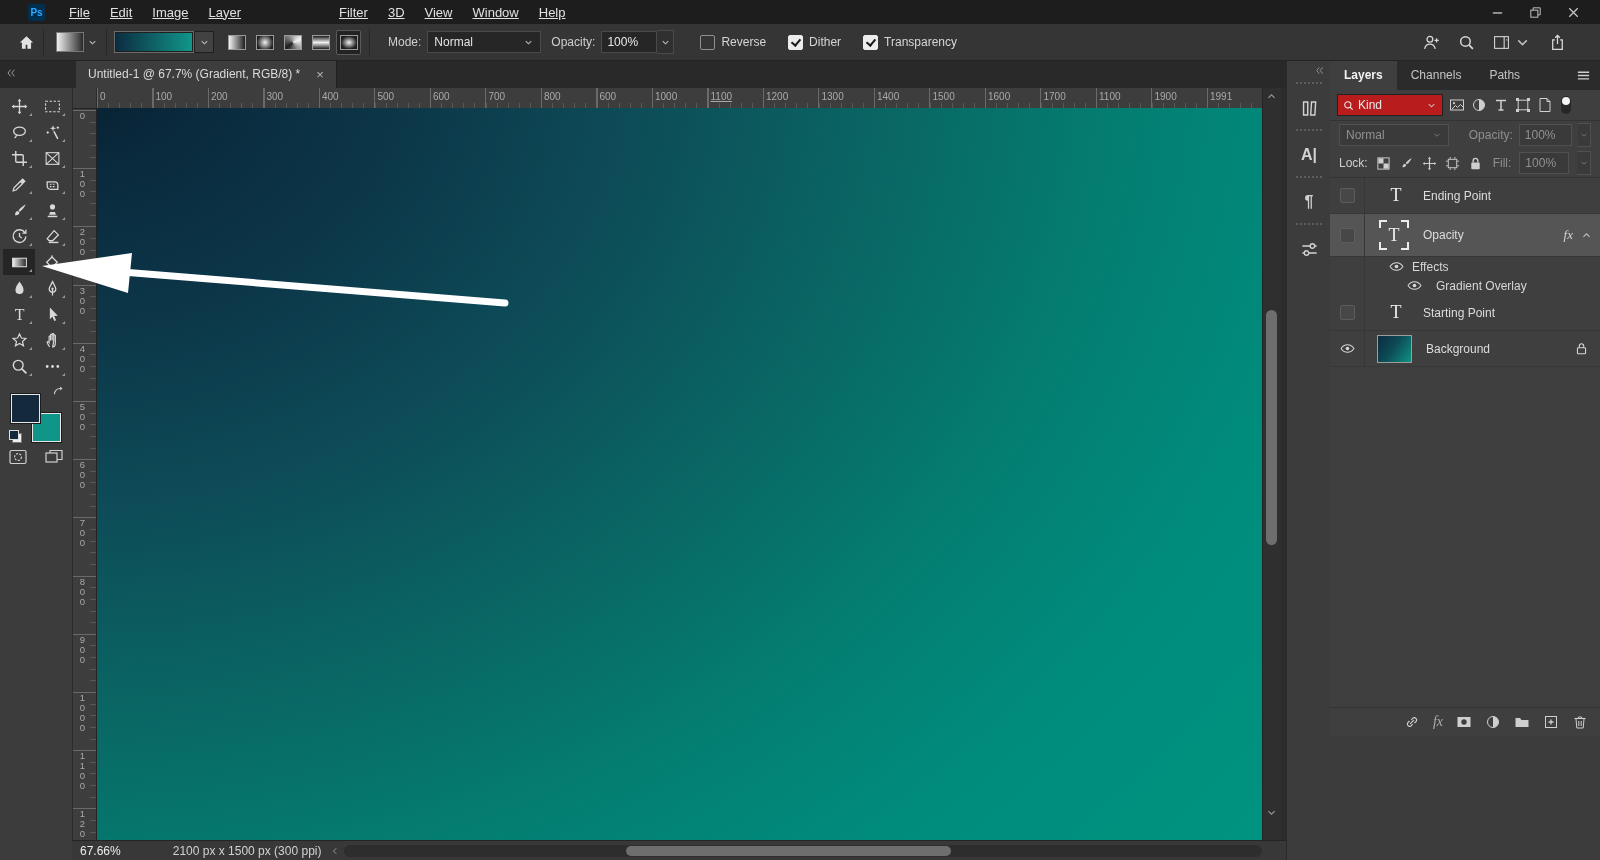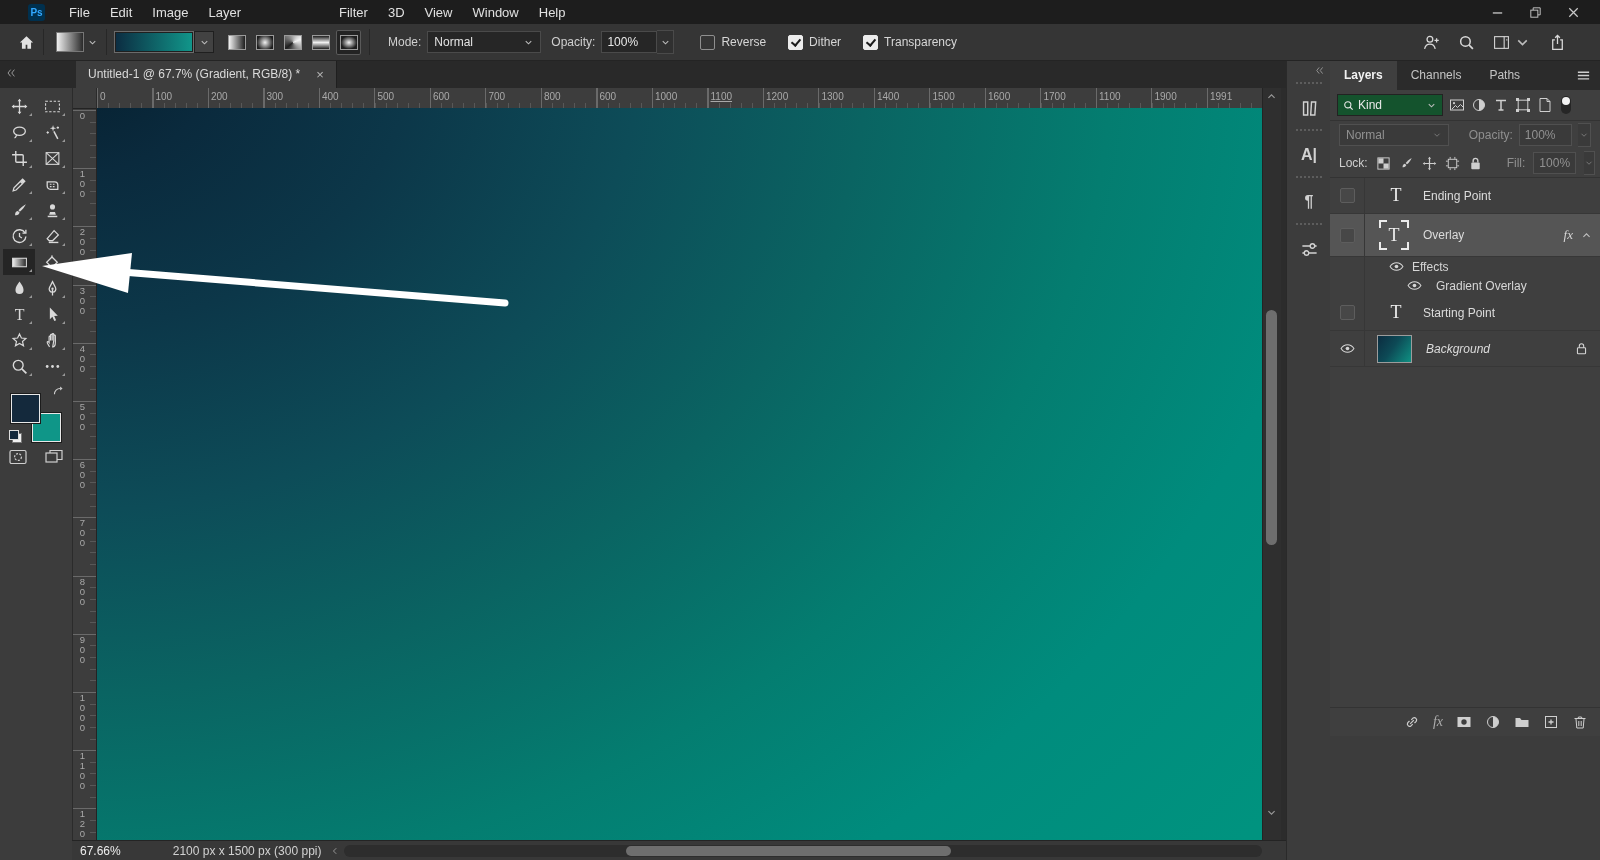--- a/index.html
+++ b/index.html
@@ -120,56 +120,56 @@
   .strip-txt{font-size:16px;color:#d2d2d2;font-weight:bold;}
   
   #layers-panel{position:absolute;left:1330px;top:60px;width:270px;height:676px;background:#3f3f3f;
                 display:flex;flex-direction:column;font-size:12px;z-index:6;}
   .panel-tabs{height:30px;background:#2b2b2b;display:flex;align-items:stretch;flex:none;}
   .panel-tab{padding:0 14px;display:flex;align-items:center;color:#c4c4c4;}
   .panel-tab.active{background:#3f3f3f;color:#f2f2f2;font-weight:bold;}
   .panel-menu{margin-left:auto;display:flex;align-items:center;padding:0 9px;color:#cfcfcf;}
   .panel-menu svg{width:15px;height:15px;}
   .filter-row{height:30px;display:flex;align-items:center;padding:0 7px;gap:6px;border-bottom:1px solid #333;flex:none;}
-  .kind-box{width:94px;height:20px;background:#14532d;border:1px solid #222;display:flex;align-items:center;
+  .kind-box{width:94px;height:20px;background:#b91c1c;border:1px solid #222;display:flex;align-items:center;
             gap:4px;padding:0 5px;color:#e8e8e8;flex:none;}
   .kind-box .chev{margin-left:auto;}
   .kind-box svg{width:11px;height:11px;}
   .f-ic{color:#cfcfcf;display:flex;}
   .f-ic svg{width:16px;height:16px;}
   .pill{width:10px;height:18px;border-radius:5px;background:#262626;position:relative;margin-left:2px;flex:none;}
   .pill::after{content:"";position:absolute;left:1px;top:1px;width:8px;height:8px;border-radius:50%;background:#f2f2f2;}
   .blend-row{height:28px;display:flex;align-items:center;padding:0 9px;gap:6px;color:#8f8f8f;border-bottom:0;flex:none;}
   .dim-select{width:108px;height:20px;border:1px solid #505050;background:#3a3a3a;display:flex;align-items:center;padding:0 6px;color:#919191;}
   .dim-select .chev{margin-left:auto;color:#7a7a7a;}
   .dim-box{width:46px;height:20px;border:1px solid #505050;background:#3a3a3a;display:flex;align-items:center;padding:0 5px;color:#919191;}
   .dim-chev{width:14px;height:22px;display:flex;align-items:center;justify-content:center;border:1px solid #505050;border-left:none;background:#3a3a3a;color:#7a7a7a;}
   .chev-s svg{width:10px;height:10px;}
   .lock-row{height:28px;display:flex;align-items:center;padding:0 9px;gap:8px;color:#cfcfcf;border-bottom:1px solid #333;flex:none;text-align:right;}
   .lock-row .f-ic svg{width:15px;height:15px;}
   .lock-label{color:#cfcfcf;}
-  .fill-label{color:#8f8f8f;margin-left:16px;}
+  .fill-label{color:#8f8f8f;margin-left:2px;}
   .layers-list{flex:1;position:relative;}
   .layer-row{display:flex;align-items:center;height:35px;border-bottom:1px solid #373737;color:#dcdcdc;}
   .layer-row.selected{background:#555555;height:42px;}
   .eye-cell{width:34px;align-self:stretch;display:flex;align-items:center;justify-content:center;
             border-right:1px solid #373737;flex:none;}
   .eye-empty{width:13px;height:13px;border:1px solid #5d5d5d;border-radius:2px;background:#474747;}
   .eye{color:#d6d6d6;}
   .eye svg{width:15px;height:11px;}
   .t-icon{width:26px;text-align:center;font-family:"Liberation Serif",serif;font-size:18px;color:#f0f0f0;margin-left:18px;flex:none;}
   .t-frame{position:relative;width:30px;height:30px;display:flex;align-items:center;justify-content:center;margin-left:14px;flex:none;}
   .t-frame .t-icon{margin:0;}
   .t-frame i{position:absolute;width:6px;height:6px;border:2px solid #ececec;}
   .t-frame i.tl{left:0;top:0;border-right:none;border-bottom:none;}
   .t-frame i.tr{right:0;top:0;border-left:none;border-bottom:none;}
   .t-frame i.bl{left:0;bottom:0;border-right:none;border-top:none;}
   .t-frame i.br{right:0;bottom:0;border-left:none;border-top:none;}
   .layer-name{margin-left:14px;}
-  .layer-name.italic{font-style:italic;}
+  .layer-name.italic{}
   .fx-label{margin-left:auto;font-style:italic;color:#d6d6d6;font-size:13px;font-family:"Liberation Serif",serif;padding-right:8px;}
   .row-chev{color:#c0c0c0;padding-right:8px;}
   .row-chev svg{width:11px;height:11px;}
   .fxrow{display:flex;align-items:center;height:19px;color:#d6d6d6;}
   .fxrow .eye-cell{border-right:1px solid #373737;align-self:stretch;}
   .fxrow .eye{margin-left:0;}
   .bg-thumb{width:33px;height:26px;border:1px solid #9c9c9c;margin-left:12px;flex:none;
             background:linear-gradient(125deg,#0b2c40 0%,#0d4a56 45%,#0f9183 100%);}
   .lock-glyph{margin-left:auto;padding-right:12px;color:#d6d6d6;}
   .lock-glyph svg{width:13px;height:13px;}
@@ -180,21 +180,21 @@
   
   #arrow-overlay{position:absolute;left:0;top:0;width:1600px;height:860px;pointer-events:none;z-index:40;}
 </style>
 </head>
 <body>
 
 <div id="app">
 
   <div id="titlebar">
     <div class="ps-logo">Ps</div>
-    <div id="menus" style="display:flex;align-items:flex-end;">
+    <div id="menus" style="display:flex;align-items:flex-end;text-decoration:underline;">
         <span class="menu-item">File</span>
         <span class="menu-item">Edit</span>
         <span class="menu-item">Image</span>
         <span class="menu-item">Layer</span>
         <div class="menu-gap"></div>
         <span class="menu-item">Filter</span>
         <span class="menu-item">3D</span>
         <span class="menu-item">View</span>
         <span class="menu-item">Window</span>
         <span class="menu-item">Help</span>
@@ -779,21 +779,21 @@
           <div class="eye-cell">
             <span class="eye-empty"></span>
           </div>
           <div class="t-frame">
             <i class="tl"></i>
             <i class="tr"></i>
             <i class="bl"></i>
             <i class="br"></i>
             <span class="t-icon">T</span>
           </div>
-          <span class="layer-name">Overlay</span>
+          <span class="layer-name">Opacity</span>
           <span class="fx-label">fx</span>
           <span class="row-chev">
             <svg class="ic" viewBox="0 0 16 16">
               <path d="M3.5 10l4.5-4.5L12.5 10" fill="none" stroke="currentColor" stroke-width="1.5"></path>
             </svg>
           </span>
         </div>
         <div class="fxrow">
           <div class="eye-cell" style="border-right: 1px solid rgb(55, 55, 55);"></div>
           <span style="width: 24px; flex: 0 0 auto;"></span>

